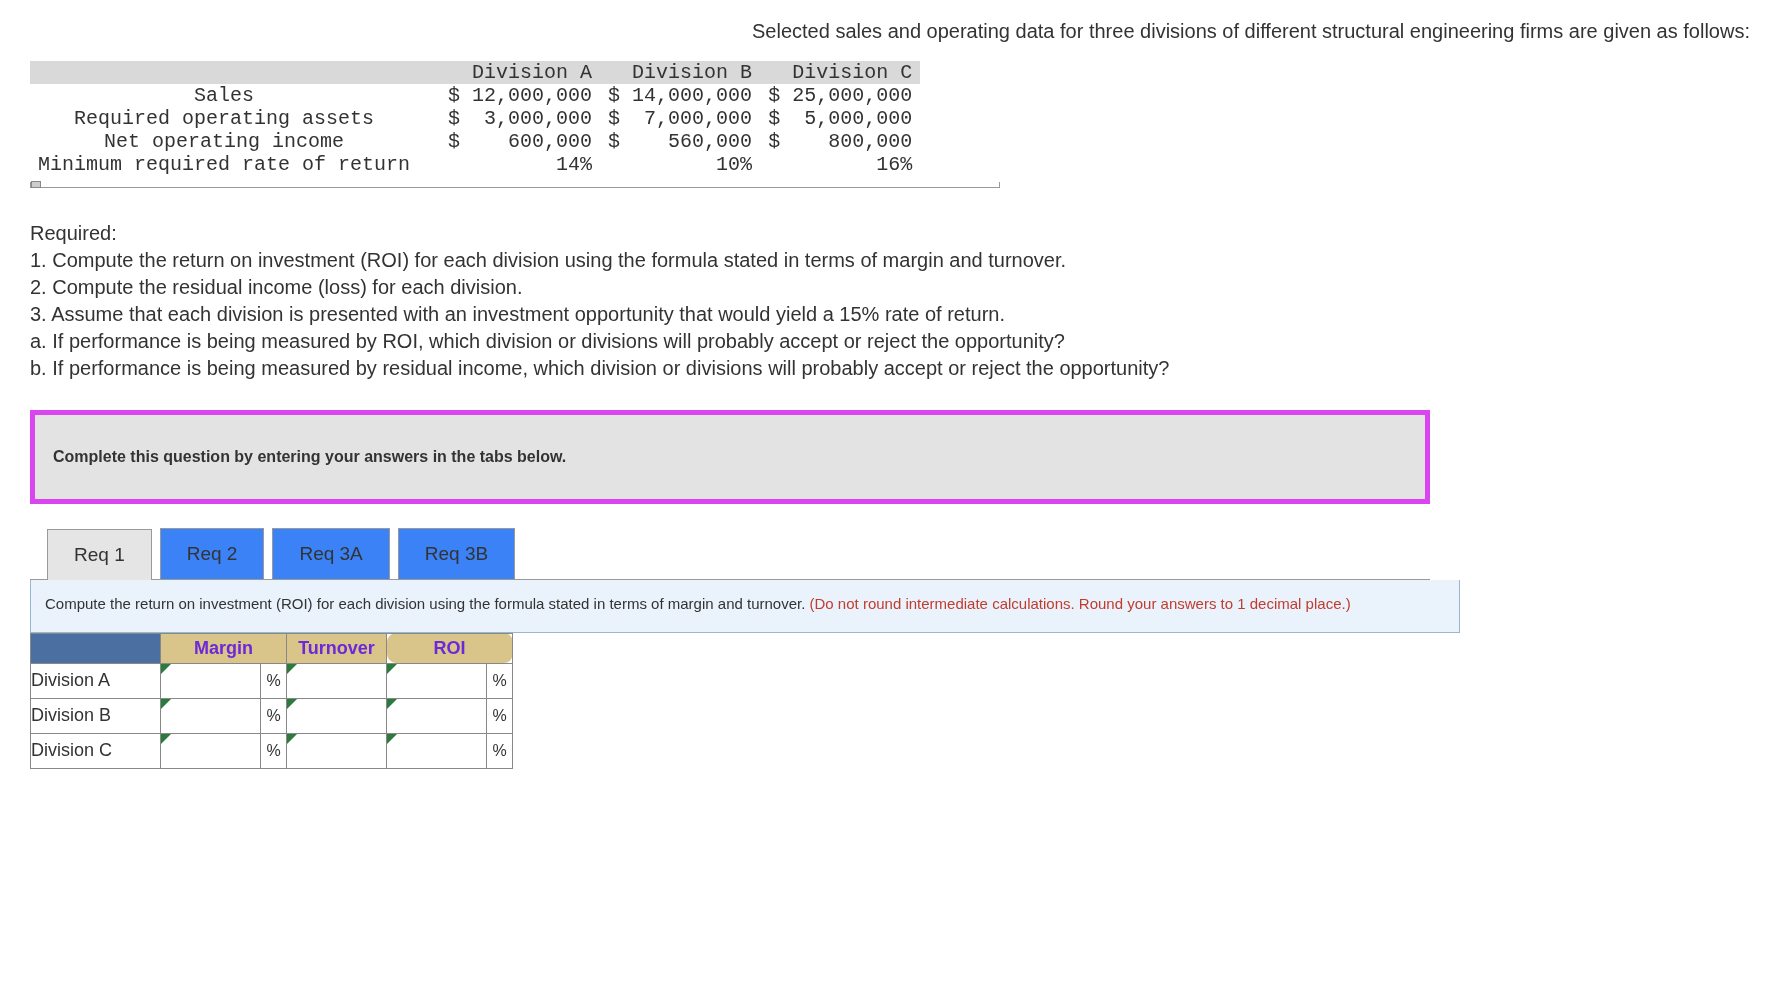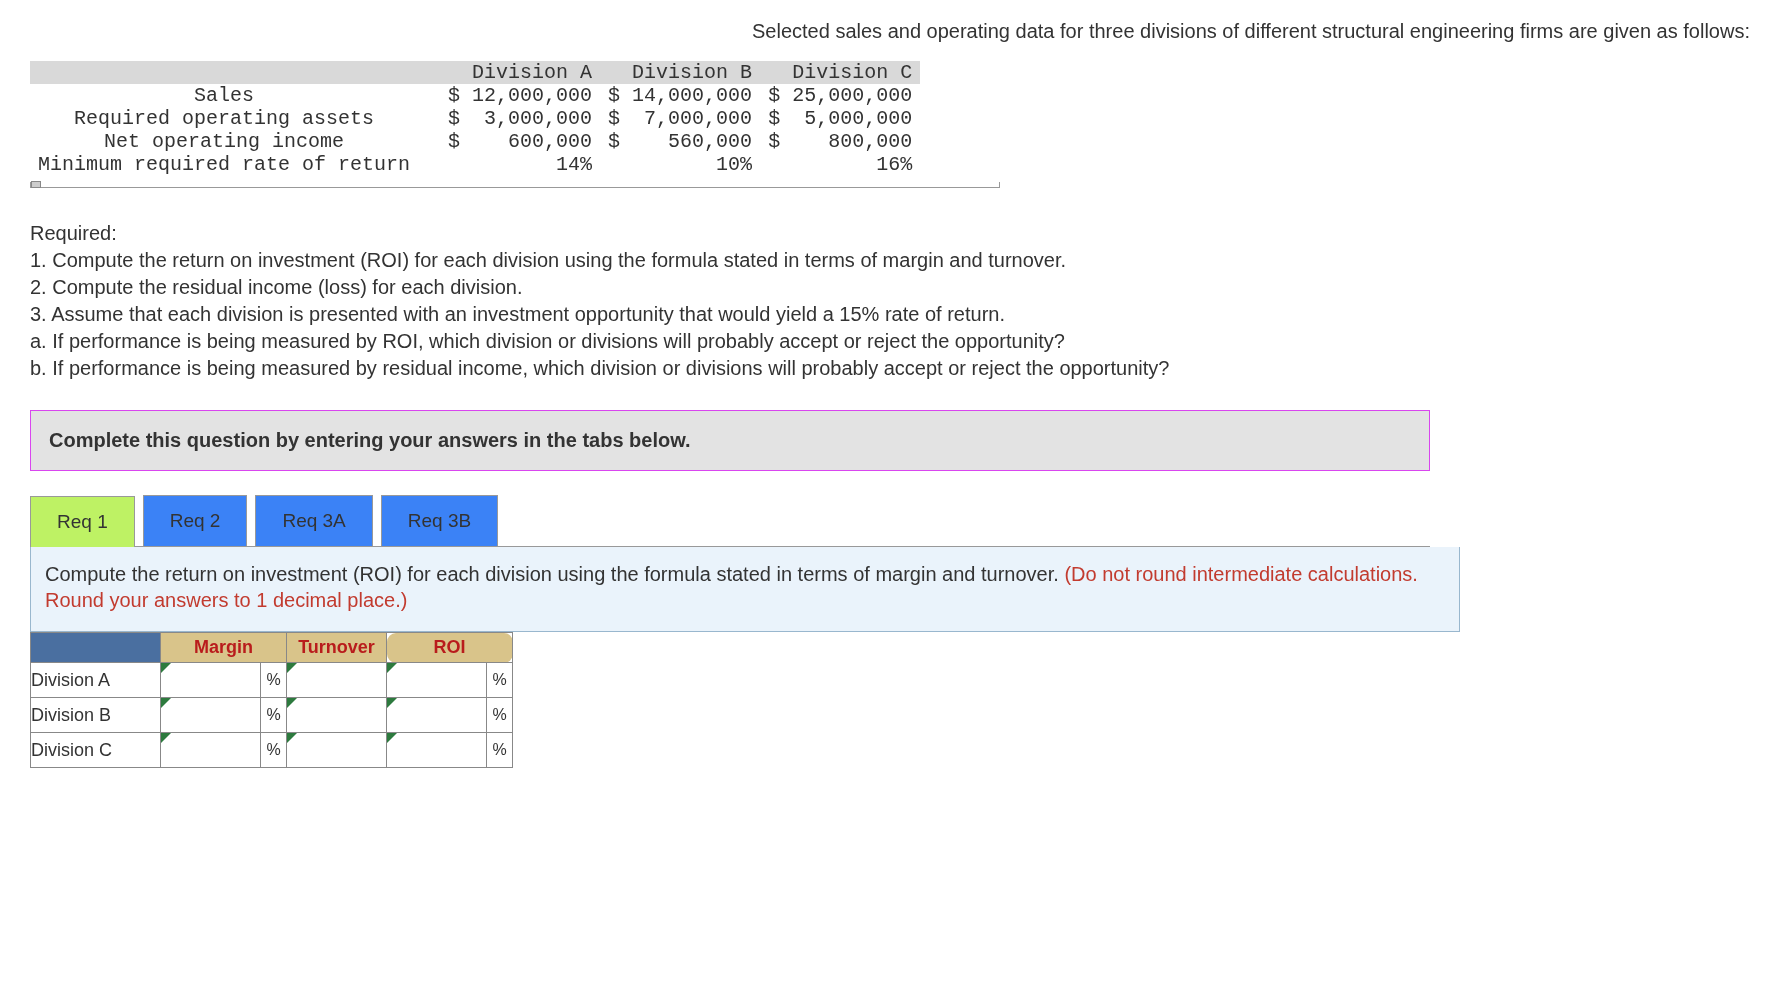--- a/index.html
+++ b/index.html
@@ -58,54 +58,55 @@
     line-height: 1.35;
   }
   .required b {
     font-weight: normal;
   }
   .tabs-wrap {
     width: 1400px;
   }
   .instruction-bar {
     background: #e3e3e3;
-    border: 1px solid #d946ef;
-    padding: 18px 18px;
+    border: 5px solid #d946ef;
+    padding: 33px 18px;
     font-weight: bold;
-    font-size: 20px;
+    font-size: 16px;
   }
   .tab-row {
     display: flex;
     margin-top: 24px;
     border-bottom: 1px solid #999;
     width: 1400px;
   }
   .tab {
     border: 1px solid #999;
     border-bottom: none;
     padding: 14px 26px;
     margin-right: 8px;
     background: #fff;
     font-size: 19px;
     position: relative;
   }
   .tab.active {
-    background: #bef264;
+    background: #e5e5e5;
     top: 1px;
+    margin-left: 17px;
   }
   .tab:not(.active) {
     background: #3b82f6;
   }
   .tab-content {
     width: 1400px;
     background: #eaf3fb;
     border: 1px solid #99b7ce;
     border-top: none;
     padding: 14px 14px 18px 14px;
-    font-size: 20px;
+    font-size: 15px;
     line-height: 1.3;
   }
   .tab-content .note {
     color: #c23b2f;
   }
   .answer-table {
     border-collapse: collapse;
     margin-top: 0;
     font-size: 18px;
   }
@@ -119,21 +120,21 @@
     text-align: center;
     font-weight: bold;
   }
   .hdr-blue {
     background: #4a6fa0;
     color: #fff;
     width: 130px;
   }
   .hdr-tan {
     background: #d9c48a;
-    color: #b91c1c;
+    color: #6d28d9;
   }
   .col-margin { width: 100px; }
   .col-turn   { width: 100px; }
   .col-roi    { width: 100px; border-radius: 9px; }
   .row-label-cell {
     background: #fff;
     padding: 4px 10px;
     text-align: left;
   }
   .input-cell {

